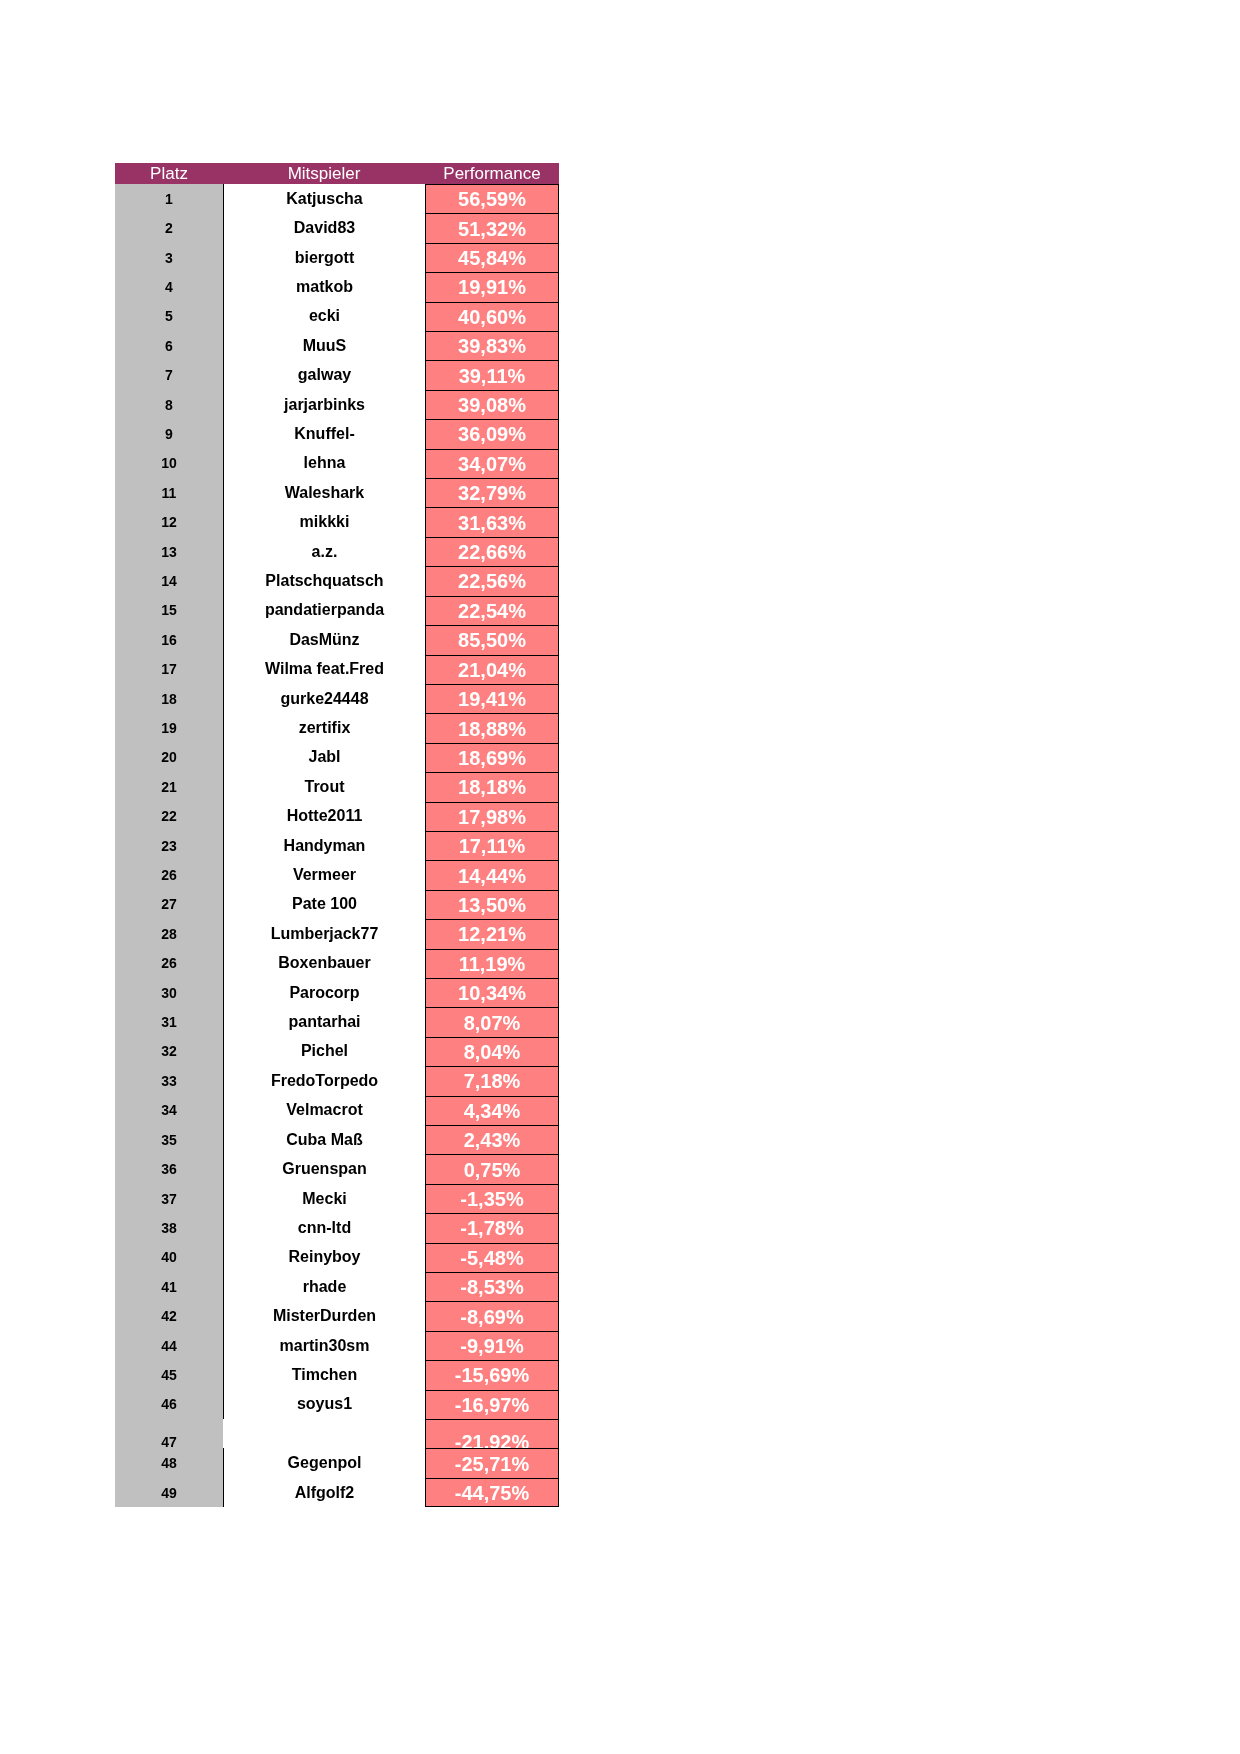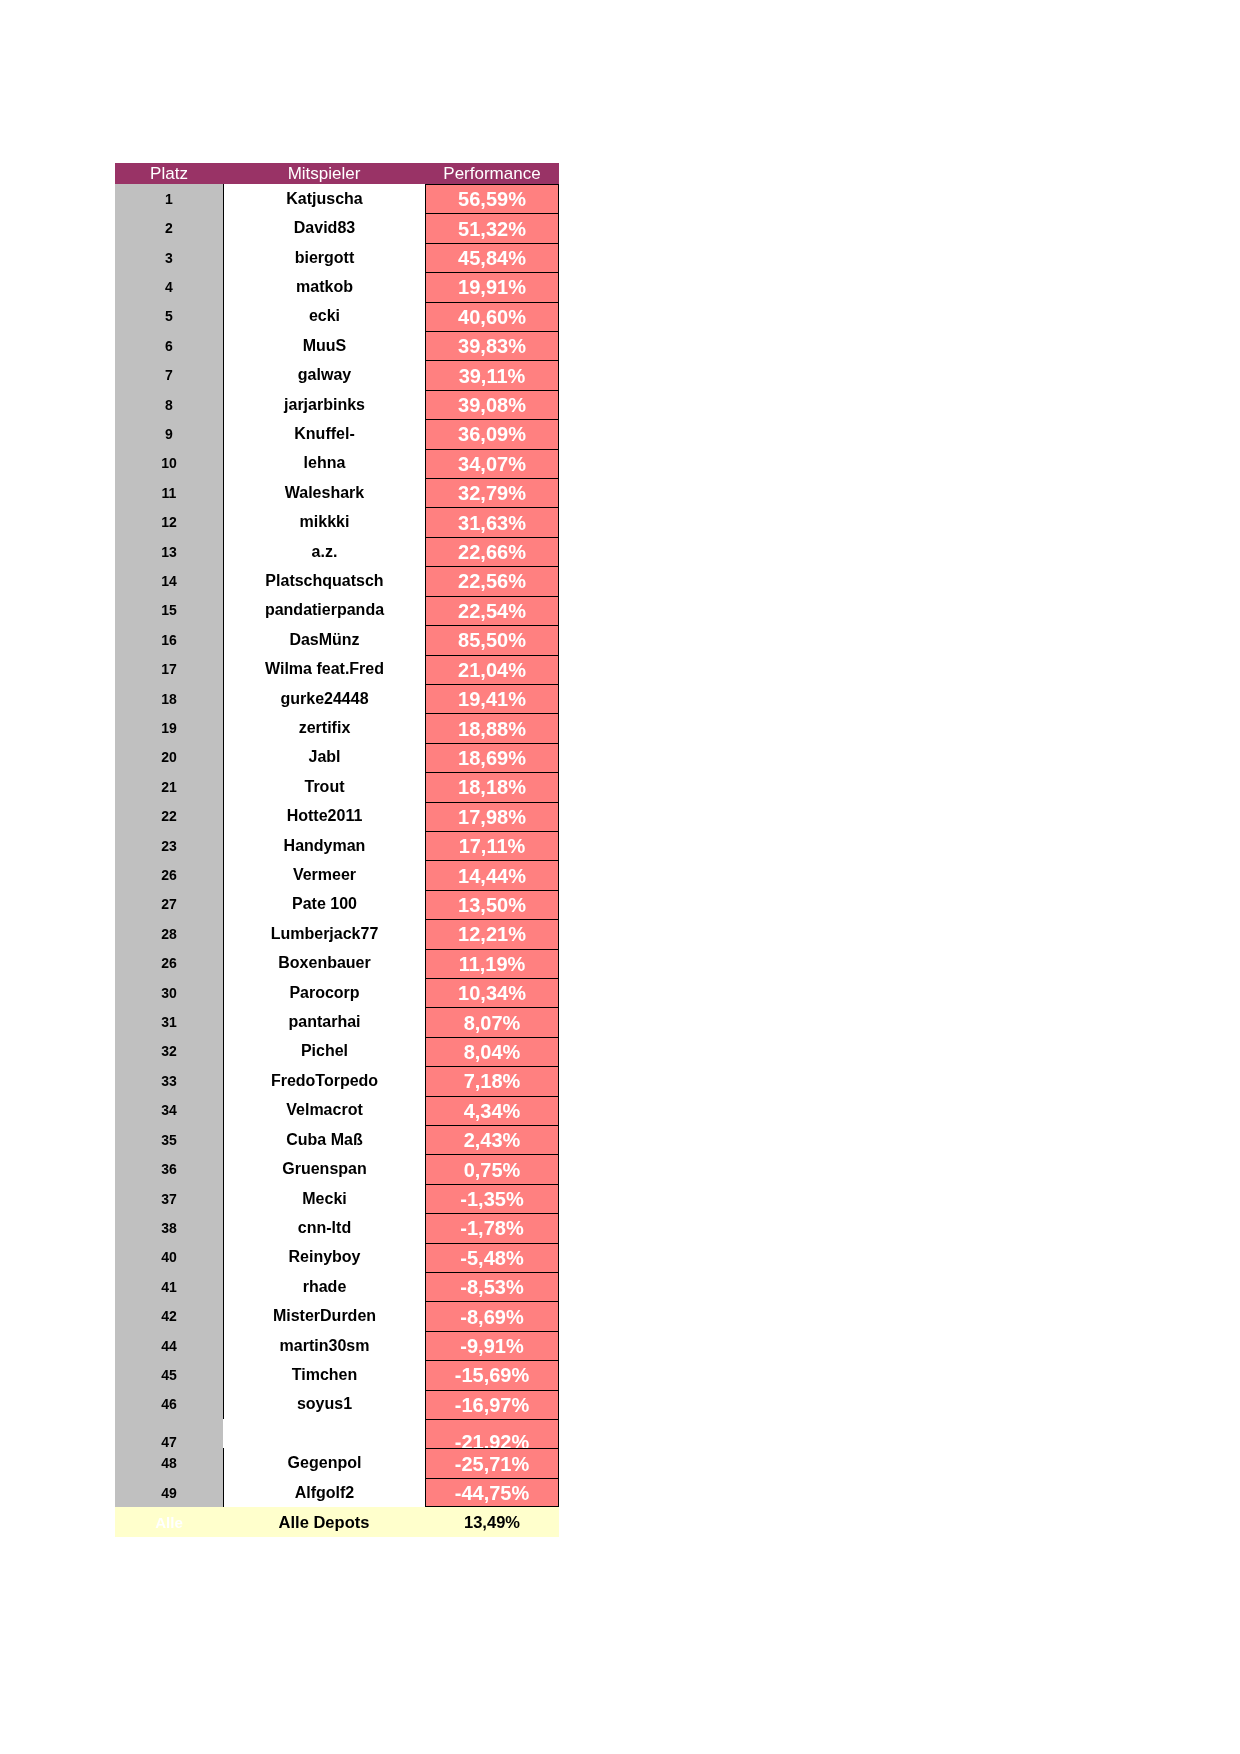--- a/index.html
+++ b/index.html
@@ -319,18 +319,13 @@
     <div class="cell perf">-25,71%</div>
   </div>
 
   <div class="row last">
     <div class="cell platz">49</div>
     <div class="cell name">Alfgolf2</div>
     <div class="cell perf">-44,75%</div>
   </div>
 </div>
 
-  <div class="frow">
-    <div class="cell platz">Alle</div>
-    <div class="cell name">Alle Depots</div>
-    <div class="cell perf">13,49%</div>
-  </div>
 </div>
 
 </body></html>

